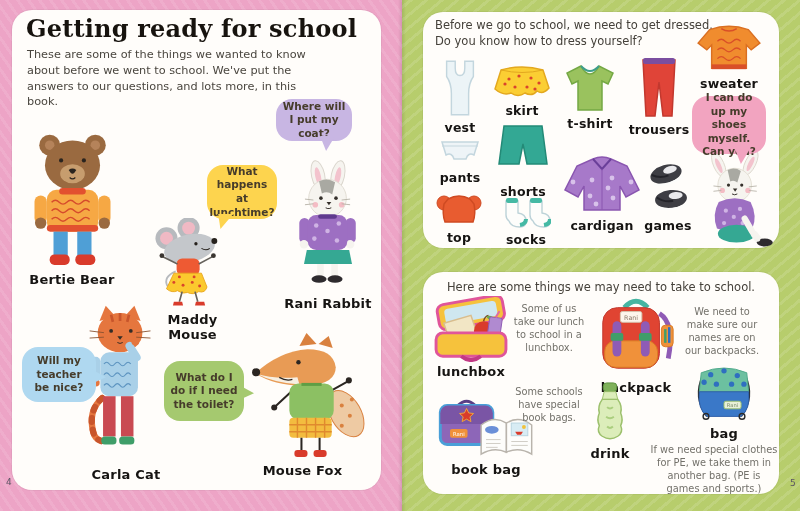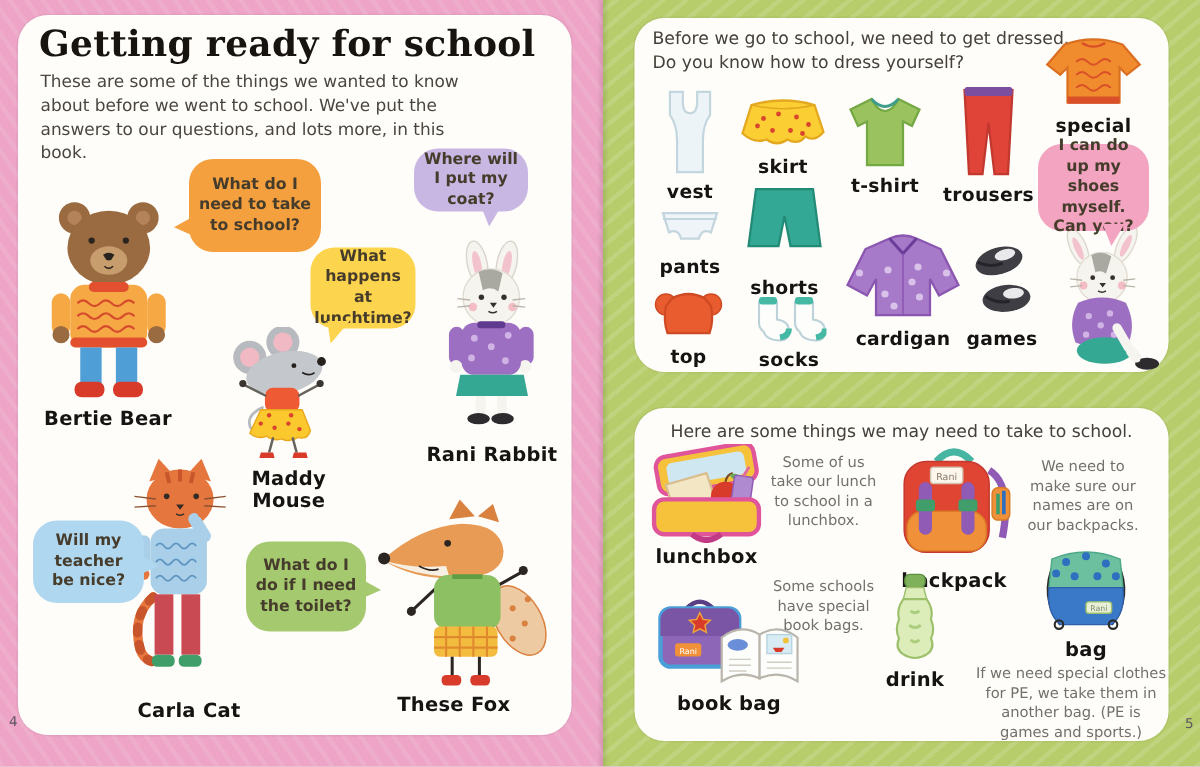--- a/index.html
+++ b/index.html
@@ -41,24 +41,20 @@
 <body>
 
 <div id="spread">
 
   <div id="page-left" class="abs">
     <div id="panel-main" class="abs panel"></div>
 
     <div class="abs title" style="left:26px;top:14px;">Getting ready for school</div>
     <div class="abs intro" style="left:27px;top:47px;width:302px;">These are some of the things we wanted to know about before we went to school. We've put the answers to our questions, and lots more, in this book.</div>
 
-    <div class="bubble" style="--bc:#f5a03f;left:126px;top:106px;width:88px;height:62px;">
-      <span>What do I need to take to school?</span>
-      <i class="tail t-left"></i>
-    </div>
     <div class="bubble" style="--bc:#c8b6e3;left:276px;top:99px;width:76px;height:42px;">
       <span>Where will I put my coat?</span>
       <i class="tail t-down"></i>
     </div>
     <div class="bubble" style="--bc:#fdd44e;left:207px;top:165px;width:70px;height:54px;">
       <span>What happens at lunchtime?</span>
       <i class="tail t-downleft"></i>
     </div>
     <div class="bubble" style="--bc:#afd8f0;left:22px;top:347px;width:74px;height:55px;">
       <span>Will my teacher be nice?</span>
@@ -199,21 +195,21 @@
       <circle cx="25" cy="74" r="3" fill="#2b2622"></circle>
         <circle cx="99" cy="47" r="3" fill="#2b2622"></circle>
       <rect x="40" y="50" width="44" height="36" rx="9" fill="#8cc063"></rect>
       <path d="M52 51 h20" stroke="#5f9e45" stroke-width="3"></path>
       <rect x="40" y="84" width="42" height="20" rx="4" fill="#f3bc3f"></rect>
       <path d="M48 84 v20 M57 84 v20 M66 84 v20 M75 84 v20 M40 91 h42 M40 98 h42" stroke="#e08a2e" stroke-width="1.4"></path>
       <path d="M52 104 v13 M70 104 v13" stroke="#2b2622" stroke-width="2"></path>
       <rect x="45" y="116" width="13" height="7" rx="3" fill="#d93b2b"></rect>
         <rect x="64" y="116" width="13" height="7" rx="3" fill="#d93b2b"></rect>
     </svg>
-    <div class="abs char-label" style="left:255px;top:463px;width:95px;">These Fox</div>
+    <div class="abs char-label" style="left:255px;top:463px;width:95px;">Mouse Fox</div>
 
     <div class="abs pagenum" style="left:6px;top:477px;">4</div>
   </div>
 
   <div id="page-right" class="abs">
     <div id="panel-dress" class="abs panel"></div>
     <div id="panel-take" class="abs panel"></div>
 
     <div class="abs heading" style="left:33px;top:18px;text-align:left;">Before we go to school, we need to get dressed.</div>
     <div class="abs heading" style="left:33px;top:34px;text-align:left;">Do you know how to dress yourself?</div>
@@ -257,21 +253,21 @@
       <div class="item-label">trousers</div>
     </div>
 
     <div class="citem" style="left:292px;top:20px;width:70px;">
       <svg width="68" height="54" viewBox="0 0 68 56">
         <path d="M14 10 Q34 3 54 10 L66 24 57 31 52 26 V50 H16 V26 l-5 5 -9 -7 Z" fill="#f08c2e" stroke="#da6f21" stroke-width="1.5"></path>
         <rect x="16" y="46" width="36" height="5" fill="#d94f28"></rect>
         <path d="M26 9 q8 5 16 0" stroke="#d94f28" stroke-width="1.6" fill="none"></path>
         <path d="M22 22 q4 -4 8 0 t8 0 t8 0 M22 31 q4 -4 8 0 t8 0 t8 0 M22 40 q4 -4 8 0 t8 0 t8 0" stroke="#d94f28" fill="none" stroke-width="1.3"></path>
       </svg>
-      <div class="item-label">special</div>
+      <div class="item-label">sweater</div>
     </div>
 
     <div class="citem" style="left:34px;top:138px;width:48px;">
       <svg width="44" height="30" viewBox="0 0 44 30">
         <path d="M4 4 H40 L36 17 Q30 14 28 21 H16 Q14 14 8 17 Z" fill="#eef4f7" stroke="#c3d6de" stroke-width="1.5"></path>
         <path d="M4 8 H40" stroke="#c3d6de" stroke-width="1.2"></path>
       </svg>
       <div class="item-label">pants</div>
     </div>
 

